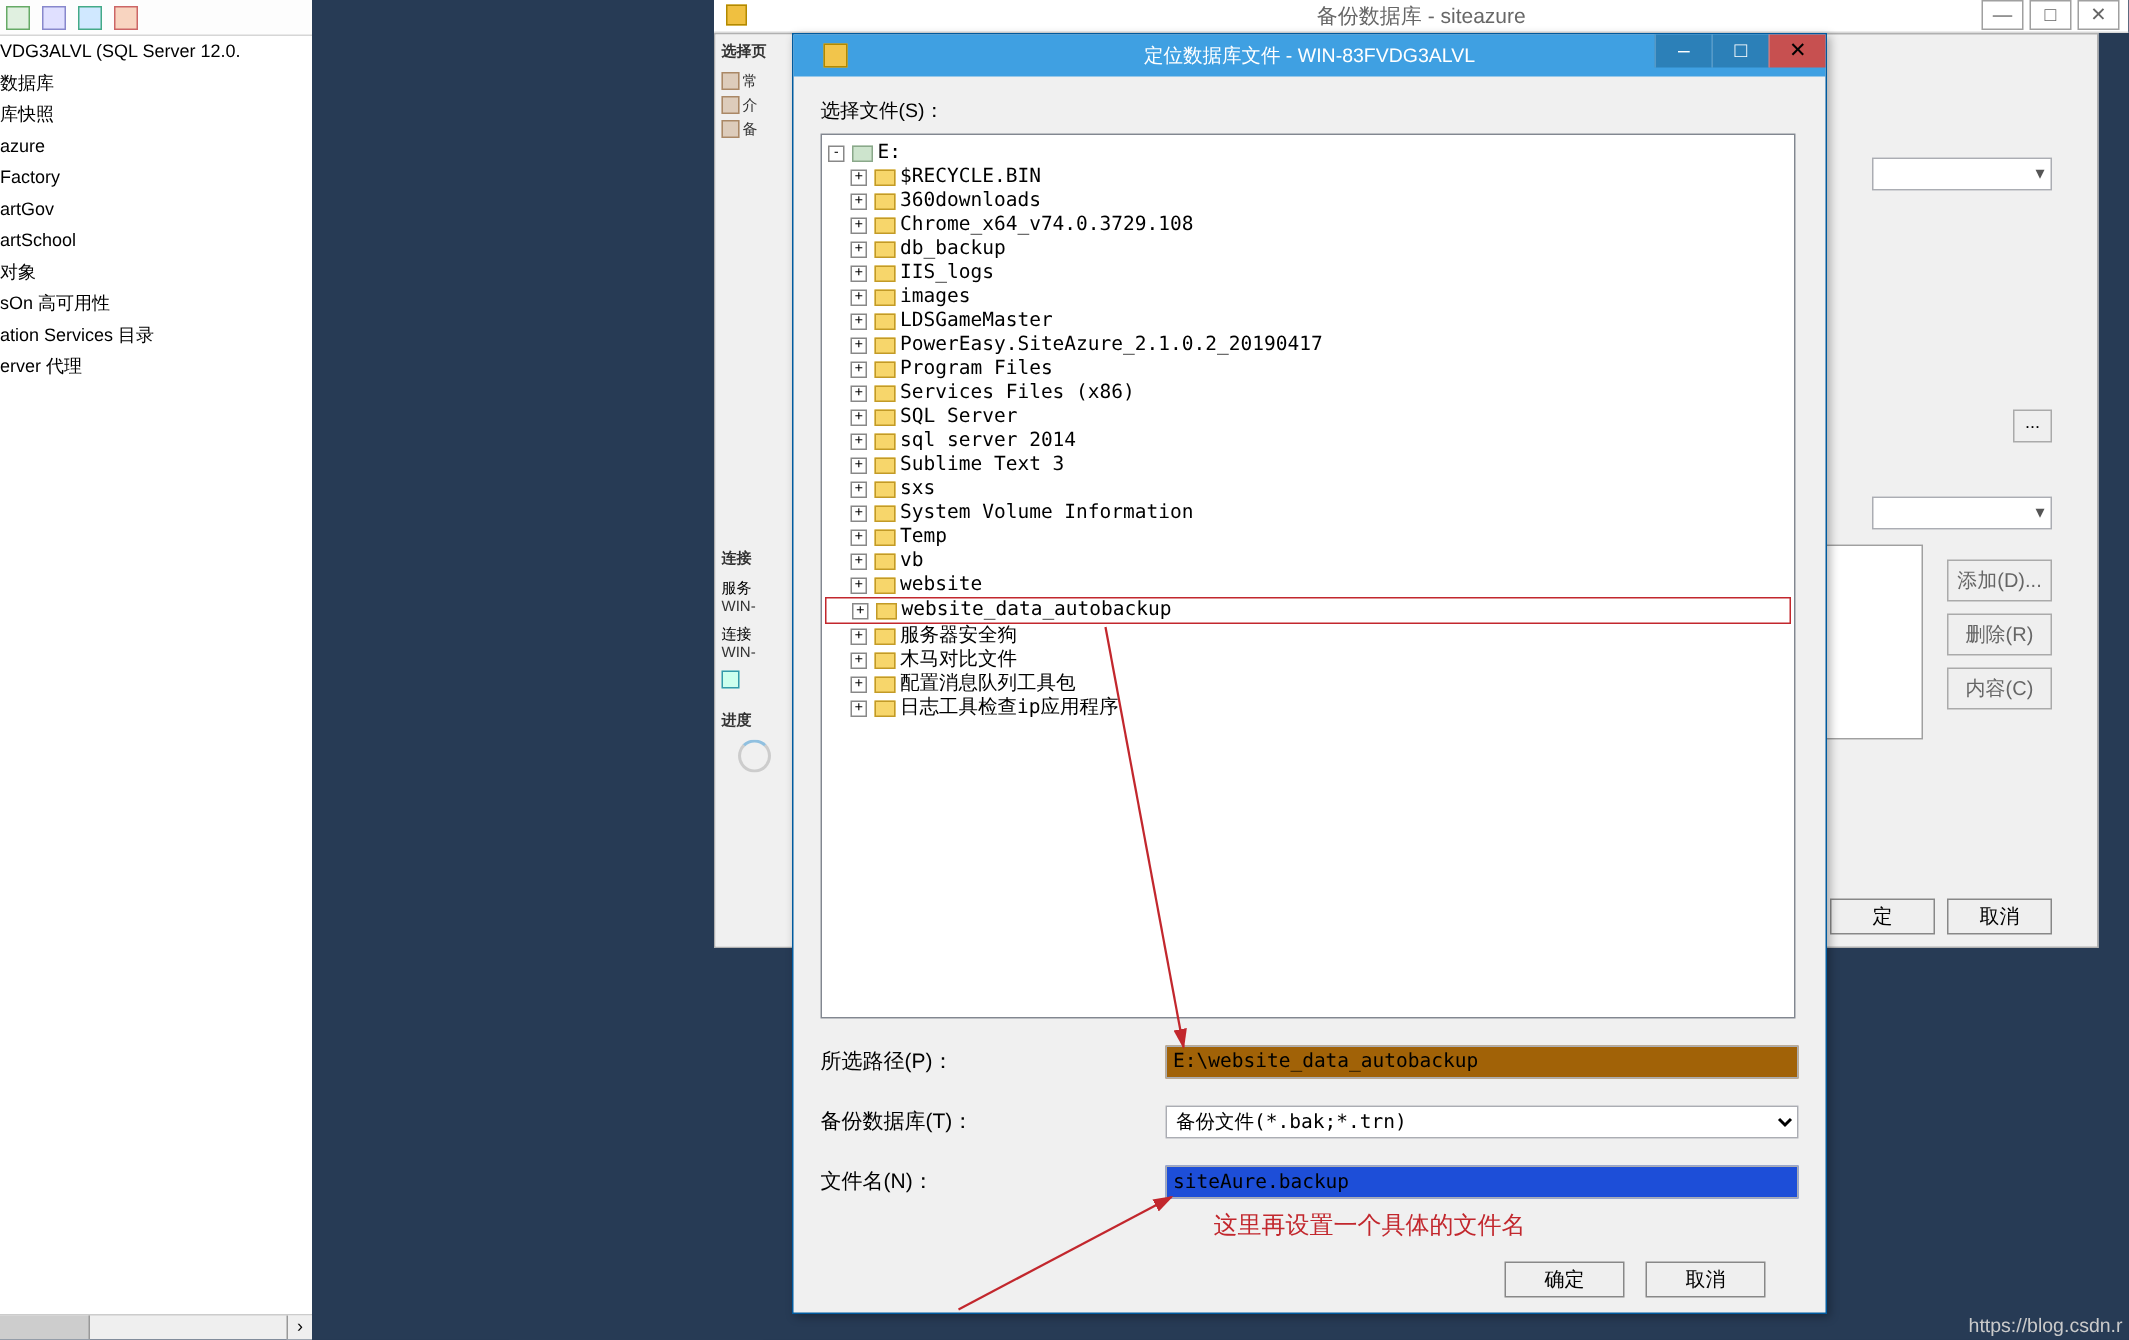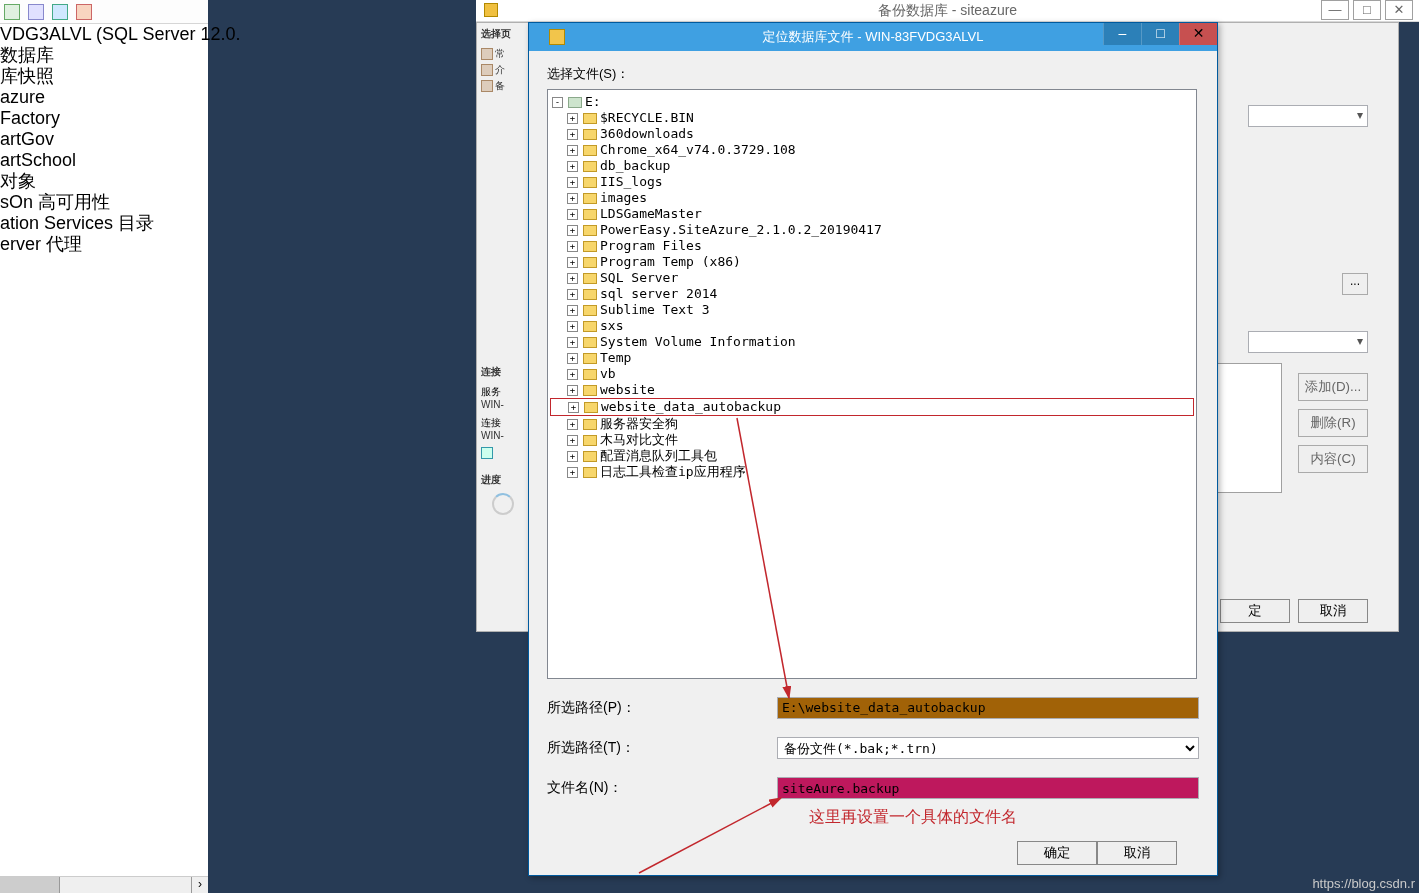--- a/index.html
+++ b/index.html
@@ -30,21 +30,21 @@
   gap: 8px;
   align-items: center;
 }
 .tb-icon {
   width: 16px; height: 16px; display: inline-block;
   background: #eee;
   border: 1px solid #aaa;
 }
 .ssms-tree {
   padding: 0 0 0 0;
-  font-size: 18px;
+  font-size: 12px;
   color: #000;
   line-height: 21px;
 }
 .ssms-tree .node { padding-left: 0; white-space: nowrap; }
 .ssms-scroll {
   position: absolute;
   bottom: 0;
   left: 0;
   width: 208px;
   height: 17px;
@@ -294,21 +294,21 @@
   margin-top: 18px;
 }
 .form-row label {
   width: 230px;
   font-size: 14px;
 }
 .form-row .inp {
   flex: 1;
   height: 22px;
   border: 1px solid #abadb3;
-  background: #be185d;
+  background: #1d4ed8;
   padding: 0 4px;
   font-family: SimSun, monospace;
   font-size: 13px;
   line-height: 20px;
 }
 .form-row .inp.ro { background: #a16207; }
 .form-row select {
   flex:1; height:22px; border:1px solid #abadb3; background:#fff;
   font-size: 13px; font-family: SimSun, monospace;
   padding: 0 2px;
@@ -320,20 +320,21 @@
   font-family: KaiTi, "Microsoft YaHei";
   font-size: 16px;
 }
 .arrow-svg { position:absolute; pointer-events:none; }
 
 .locate-footer {
   position: absolute;
   bottom: 10px;
   right: 40px;
   display: flex;
+  gap: 14px;
 }
 .locate-footer button {
   width: 80px;
   height: 24px;
   background: #efefef;
   border: 1px solid #888;
 }
 .watermark {
   position: absolute;
   right: 4px;
@@ -499,21 +500,21 @@
         <div class="ft-row">
           <span style="display: inline-block; width: 15px;"></span>
           <span class="exp">+</span>
           <span class="fld-icon"></span>
           <span> Program Files</span>
         </div>
         <div class="ft-row">
           <span style="display: inline-block; width: 15px;"></span>
           <span class="exp">+</span>
           <span class="fld-icon"></span>
-          <span> Program Temp (x86)</span>
+          <span> Services Files (x86)</span>
         </div>
         <div class="ft-row">
           <span style="display: inline-block; width: 15px;"></span>
           <span class="exp">+</span>
           <span class="fld-icon"></span>
           <span> SQL Server</span>
         </div>
         <div class="ft-row">
           <span style="display: inline-block; width: 15px;"></span>
           <span class="exp">+</span>
@@ -586,21 +587,21 @@
           <span class="fld-icon"></span>
           <span> 日志工具检查ip应用程序</span>
         </div>
       </div>
 
     <div class="form-row">
       <label>所选路径(P)：</label>
       <div class="inp ro">E:\website_data_autobackup</div>
     </div>
     <div class="form-row">
-      <label>所选路径(T)：</label>
+      <label>备份数据库(T)：</label>
       <select>
         <option>备份文件(*.bak;*.trn)</option>
       </select>
     </div>
     <div class="form-row">
       <label>文件名(N)：</label>
       <input class="inp" value="siteAure.backup" style="">
     </div>
   </div>
 

